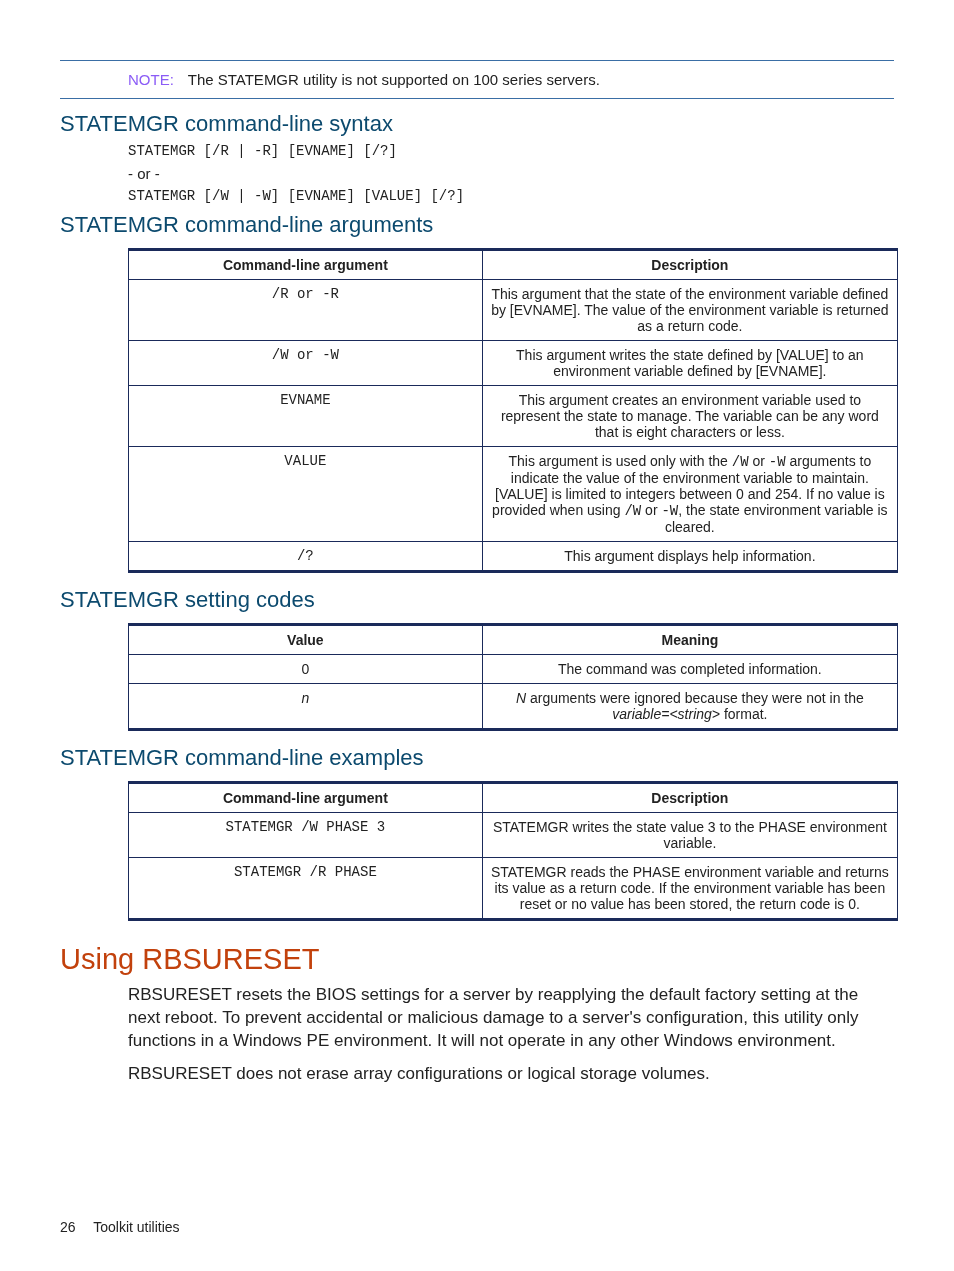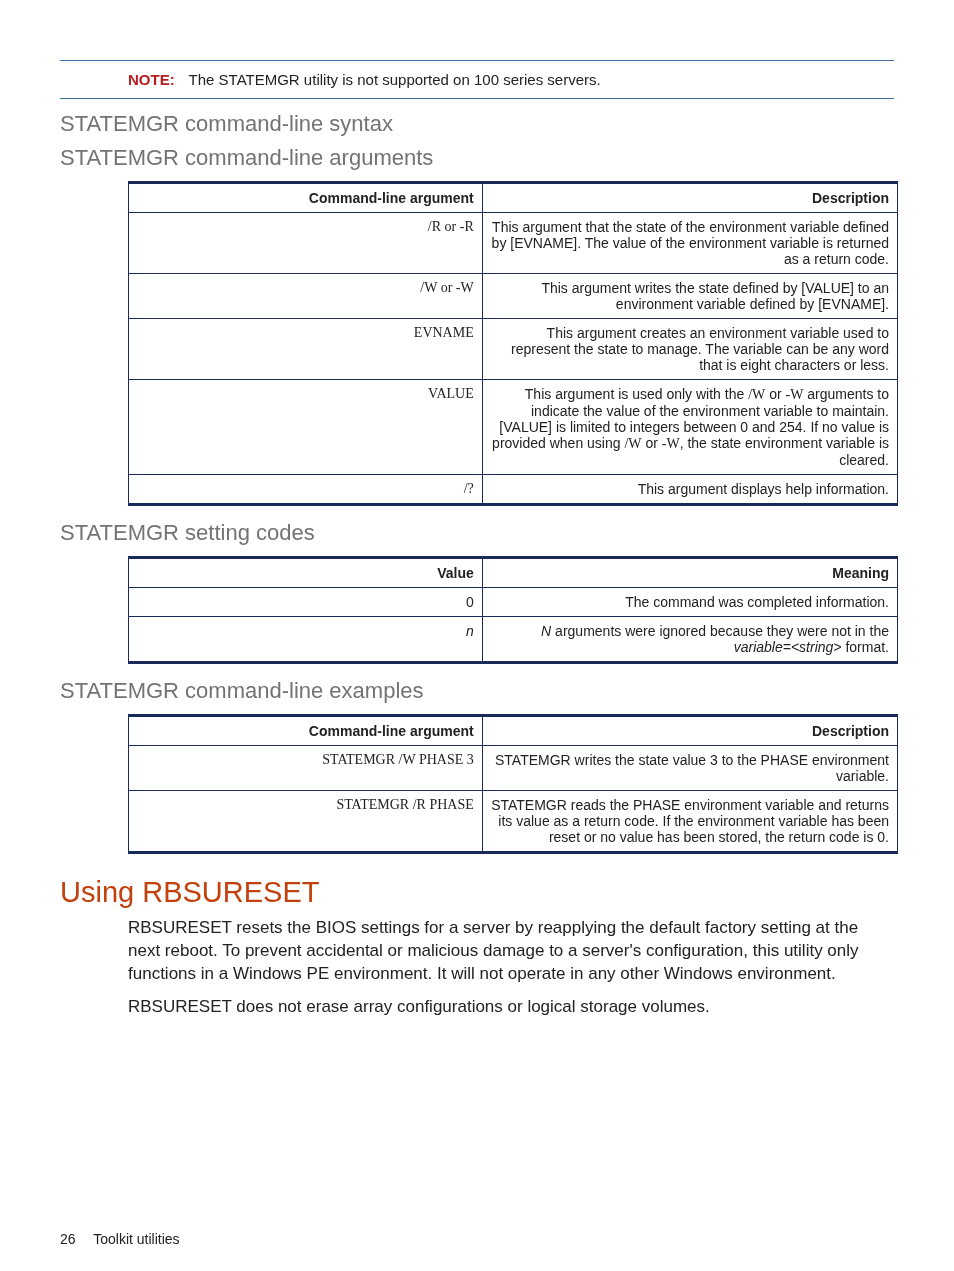--- a/index.html
+++ b/index.html
@@ -19,30 +19,30 @@
     position: relative;
   }
   .note-block {
     border-top: 1px solid #3a6ea5;
     border-bottom: 1px solid #3a6ea5;
     padding: 10px 0 10px 68px;
     margin-bottom: 12px;
     font-size: 15px;
   }
   .note-label {
-    font-weight: bold;
-    color: #b91c1c;
+    font-weight: normal;
+    color: #8b5cf6;
     margin-right: 10px;
     font-size: 15px;
   }
   h2.section {
     font-family: Arial, Helvetica, sans-serif;
     font-weight: 300;
     font-size: 22px;
-    color: #737373;
+    color: #0c4a6e;
     margin: 8px 0 6px 0;
   }
   h1.section-lg {
     font-family: Arial, Helvetica, sans-serif;
     font-weight: 300;
     font-size: 29px;
     color: #c2410c;
     margin: 22px 0 8px 0;
   }
   .indent {
@@ -62,56 +62,61 @@
   table.doc {
     border-collapse: collapse;
     width: 770px;
     margin: 10px 0 14px 68px;
     font-size: 14px;
   }
   table.doc th, table.doc td {
     border: 1px solid #1a2a5a;
     padding: 6px 8px;
     vertical-align: top;
-    text-align: right;
+    text-align: center;
   }
   table.doc th {
     border-top: 3px solid #1a2a5a;
     font-weight: bold;
     background: #fff;
   }
   table.doc tr:last-child td {
     border-bottom: 3px solid #1a2a5a;
   }
-  .mono { font-family: Liberation Serif, serif; }
+  .mono { font-family: Liberation Mono, monospace; }
   .italic { font-style: italic; }
   p.body {
     font-size: 17px;
     line-height: 1.35;
     margin: 8px 0 10px 68px;
   }
   .footer {
     position: absolute;
-    bottom: 24px;
+    bottom: 36px;
     left: 60px;
     font-size: 14px;
   }
   .footer .pg { margin-right: 14px; }
 </style>
 </head>
 <body>
 
 <div class="page">
 
   <div class="note-block">
     <span class="note-label">NOTE:</span>
     <span>The STATEMGR utility is not supported on 100 series servers.</span>
   </div>
 
   <h2 class="section">STATEMGR command-line syntax</h2>
+  <div class="indent">
+    <pre class="code">STATEMGR [/R | -R] [EVNAME] [/?]</pre>
+    <div class="or">- or -</div>
+    <pre class="code">STATEMGR [/W | -W] [EVNAME] [VALUE] [/?]</pre>
+  </div>
 
   <h2 class="section">STATEMGR command-line arguments</h2>
   <table class="doc">
     <tbody>
         <tr>
       <th style="width:46%">Command-line argument</th>
       <th>Description</th>
     </tr>
     <tr>
       <td class="mono">/R or -R</td>

